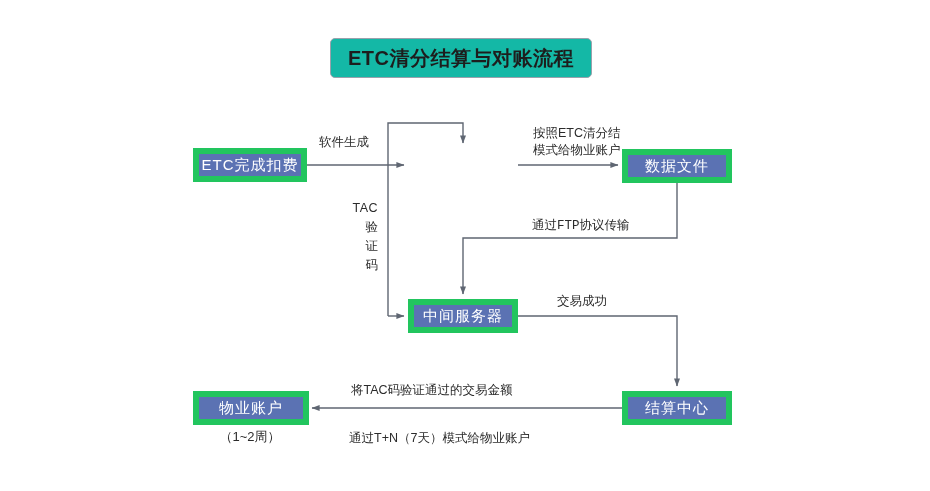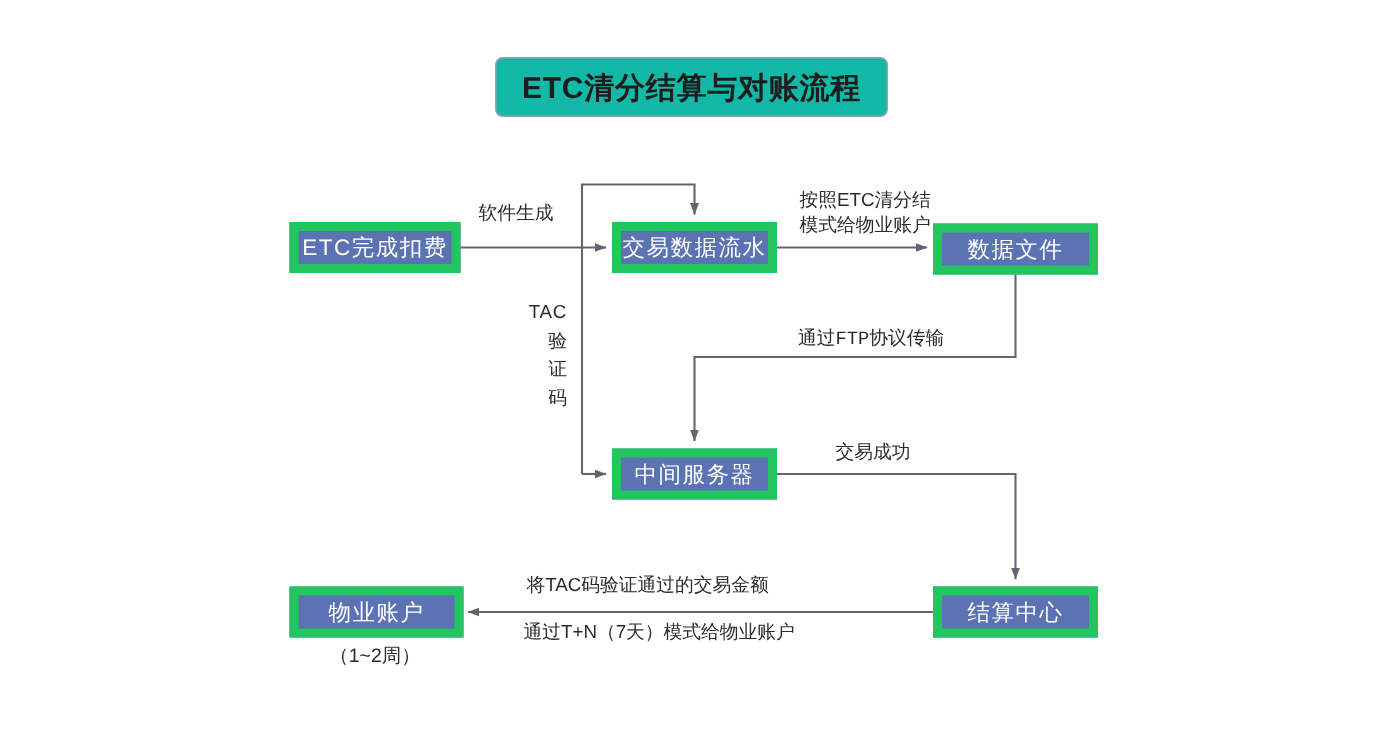--- a/index.html
+++ b/index.html
@@ -80,21 +80,21 @@
     line-height: 17px;
     white-space: nowrap;
   }
   .elabel.two-line { white-space: normal; }
 
   .lbl-soft      { left: 319px;  top: 134px; }
   .lbl-fmt       { left: 533px;  top: 125px; width: 96px; }
   .lbl-ftp       { left: 532px;  top: 218px; font-family: Liberation Mono, monospace; }
   .lbl-success   { left: 557px;  top: 293px; }
   .lbl-tn1       { left: 351px;  top: 382px; }
-  .lbl-tn2       { left: 349px;  top: 413px; }
+  .lbl-tn2       { left: 349px;  top: 430px; }
 
   
   .lbl-tac {
     position: absolute;
     left: 352px;
     top: 199px;
     width: 26px;
     text-align: right;
     font-size: 12.5px;
     color: #2b2b2b;
@@ -146,23 +146,20 @@
   </svg>
 
   <div class="title-box">
     <span class="title-text">ETC清分结算与对账流程</span>
   </div>
 
   <div class="node n-etc">
     <span>ETC完成扣费</span>
   </div>
 
-  <div class="node n-flow">
-    <span>交易数据流水</span>
-  </div>
 
   <div class="node n-datafile">
     <span>数据文件</span>
   </div>
 
   <div class="node n-midserver">
     <span>中间服务器</span>
   </div>
 
   <div class="node n-settle">

